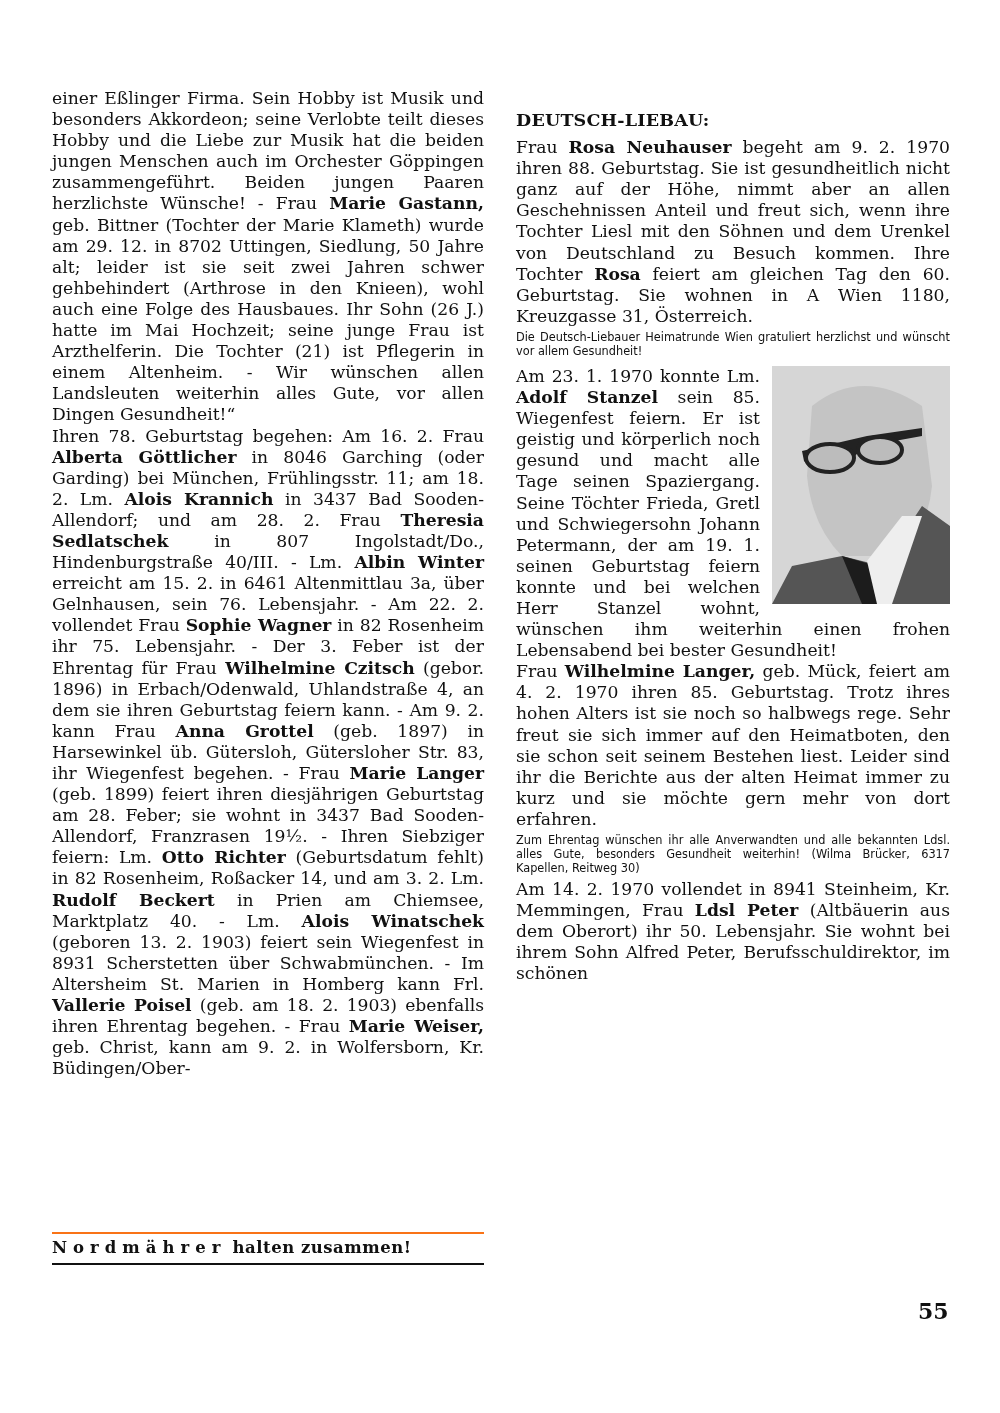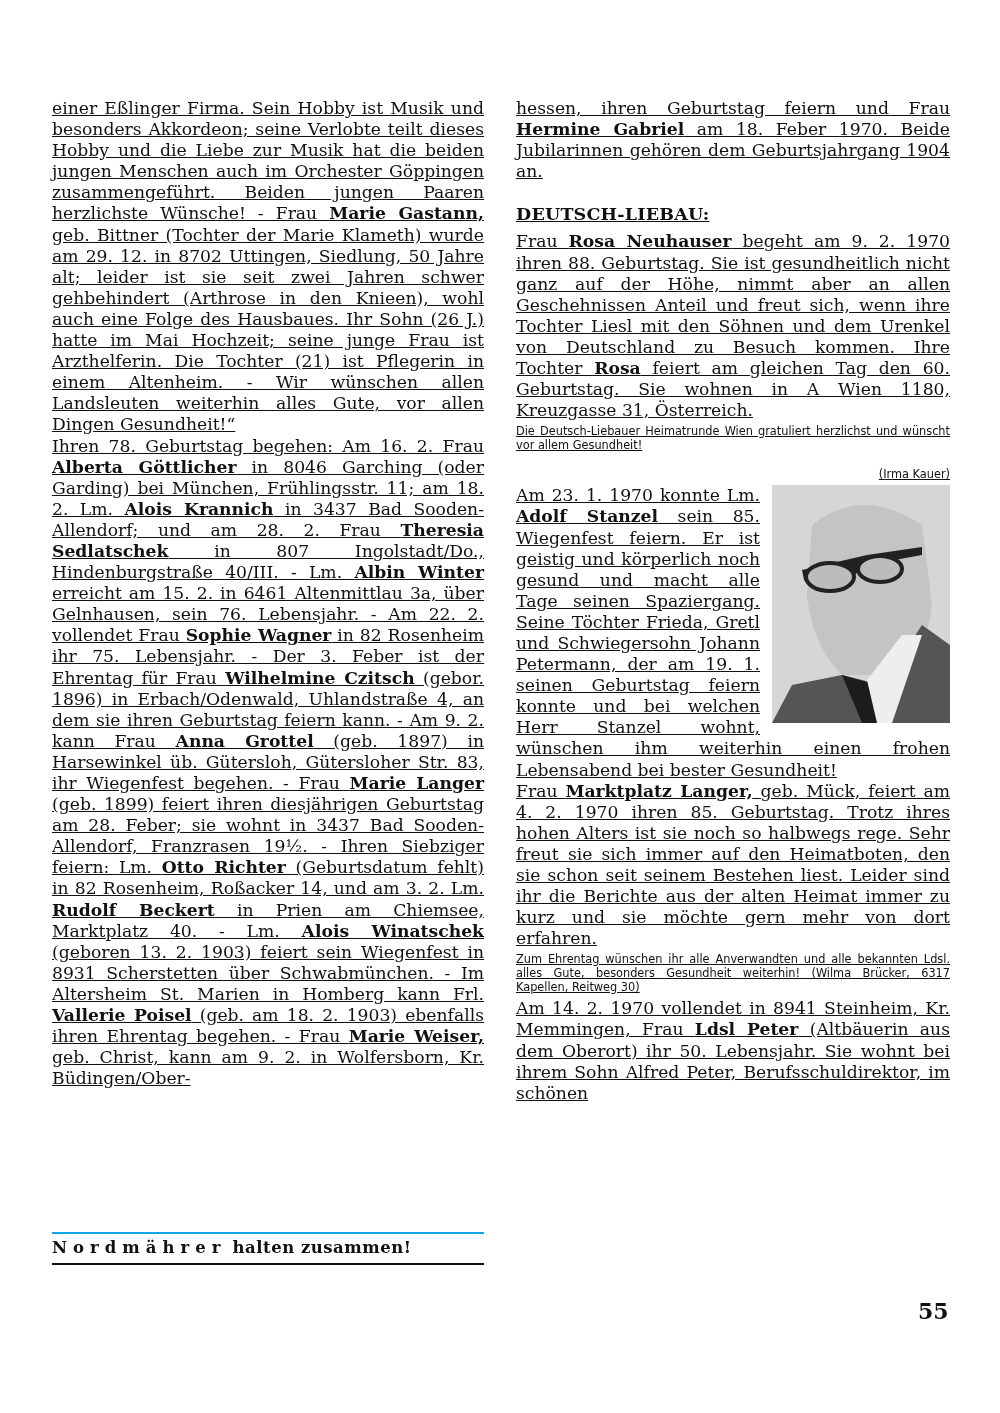--- a/index.html
+++ b/index.html
@@ -1,60 +1,58 @@
 <!DOCTYPE html>
 <html><head>
 <meta charset="utf-8">
 <style>
   html, body { margin: 0; padding: 0; background: #ffffff; }
   body { width: 1000px; height: 1413px; position: relative; overflow: hidden; color: #111; }
-  .col { position: absolute; top: 98px; font-family: "DejaVu Serif", "Liberation Serif", serif; font-size: 17.2px; line-height: 21.1px; text-align: justify; hyphens: manual; text-decoration: underline; }
+  .col { position: absolute; top: 88px; font-family: "DejaVu Serif", "Liberation Serif", serif; font-size: 17.2px; line-height: 21.1px; text-align: justify; hyphens: manual; }
   .col-left { left: 52px; width: 432px; }
   .col-right { left: 516px; width: 434px; }
   .para { margin: 0; }
   .para b, .bold { font-weight: bold; }
   .heading { font-family: "DejaVu Serif", serif; font-weight: bold; font-size: 17.5px; margin: 22px 0 6px 0; letter-spacing: 0.2px; }
   .small { font-family: "DejaVu Sans Condensed", "DejaVu Sans", sans-serif; font-size: 12.6px; line-height: 14px; margin: 3px 0 4px 0; text-align: justify; font-stretch: condensed; }
   .right-sig { text-align: right; }
-  .footer-box { position: absolute; left: 52px; top: 1232px; width: 432px; border-top: 2px solid #0ea5e9; border-bottom: 2px solid #111; padding: 4px 0 6px 0; }
+  .footer-box { position: absolute; left: 52px; top: 1232px; width: 432px; border-top: 2px solid #f97316; border-bottom: 2px solid #111; padding: 4px 0 6px 0; }
   .footer-text { font-family: "DejaVu Serif", serif; font-weight: bold; font-size: 16.5px; letter-spacing: 0.5px; }
   .footer-text .spaced { letter-spacing: 6px; }
   .photo { float: right; width: 178px; height: 238px; margin: 0 0 2px 12px; background: linear-gradient(160deg,#e4e4e4 0%,#cfcfcf 45%,#9a9a9a 100%); position: relative; overflow: hidden; }
   .photo svg { position:absolute; left:0; top:0; width:100%; height:100%; }
   .page-number { position: absolute; left: 918px; top: 1298px; font-family: "DejaVu Serif", serif; font-weight: bold; font-size: 22px; }
 </style>
 </head>
 <body>
 
 <div class="col col-left">
   <p class="para"><span>einer Eßlinger Firma. Sein Hobby ist Musik und besonders Akkordeon; seine Verlobte teilt dieses Hobby und die Liebe zur Musik hat die beiden jungen Menschen auch im Orchester Göppingen zusammengeführt. Beiden jungen Paaren herzlichste Wünsche! - Frau </span><b>Marie Gastann,</b><span> geb. Bittner (Tochter der Marie Klameth) wurde am 29. 12. in 8702 Uttingen, Siedlung, 50 Jahre alt; leider ist sie seit zwei Jahren schwer gehbehindert (Arthrose in den Knieen), wohl auch eine Folge des Hausbaues. Ihr Sohn (26 J.) hatte im Mai Hochzeit; seine junge Frau ist Arzthelferin. Die Tochter (21) ist Pflegerin in einem Altenheim. - Wir wünschen allen Landsleuten weiterhin alles Gute, vor allen Dingen Gesundheit!“</span></p>
   <p class="para"><span>Ihren 78. Geburtstag begehen: Am 16. 2. Frau </span><b>Alberta Göttlicher</b><span> in 8046 Garching (oder Garding) bei München, Frühlingsstr. 11; am 18. 2. Lm. </span><b>Alois Krannich</b><span> in 3437 Bad Sooden-Allendorf; und am 28. 2. Frau </span><b>Theresia Sedlatschek</b><span> in 807 Ingolstadt/Do., Hindenburgstraße 40/III. - Lm. </span><b>Albin Winter</b><span> erreicht am 15. 2. in 6461 Altenmittlau 3a, über Gelnhausen, sein 76. Lebensjahr. - Am 22. 2. vollendet Frau </span><b>Sophie Wagner</b><span> in 82 Rosenheim ihr 75. Lebensjahr. - Der 3. Feber ist der Ehrentag für Frau </span><b>Wilhelmine Czitsch</b><span> (gebor. 1896) in Erbach/Odenwald, Uhlandstraße 4, an dem sie ihren Geburtstag feiern kann. - Am 9. 2. kann Frau </span><b>Anna Grottel</b><span> (geb. 1897) in Harsewinkel üb. Gütersloh, Gütersloher Str. 83, ihr Wiegenfest begehen. - Frau </span><b>Marie Langer</b><span> (geb. 1899) feiert ihren diesjährigen Geburtstag am 28. Feber; sie wohnt in 3437 Bad Sooden-Allendorf, Franzrasen 19½. - Ihren Siebziger feiern: Lm. </span><b>Otto Richter</b><span> (Geburtsdatum fehlt) in 82 Rosenheim, Roßacker 14, und am 3. 2. Lm. </span><b>Rudolf Beckert</b><span> in Prien am Chiemsee, Marktplatz 40. - Lm. </span><b>Alois Winatschek</b><span> (geboren 13. 2. 1903) feiert sein Wiegenfest in 8931 Scherstetten über Schwabmünchen. - Im Altersheim St. Marien in Homberg kann Frl. </span><b>Vallerie Poisel</b><span> (geb. am 18. 2. 1903) ebenfalls ihren Ehrentag begehen. - Frau </span><b>Marie Weiser,</b><span> geb. Christ, kann am 9. 2. in Wolfersborn, Kr. Büdingen/Ober-</span></p>
 </div>
 
 <div class="footer-box">
   <span class="footer-text"><span class="spaced">Nordmährer</span><span> halten zusammen!</span></span>
 </div>
 
 <div class="col col-right">
-  <p class="para"><span>hessen, ihren Geburtstag feiern und Frau </span><b>Hermine Gabriel</b><span> am 18. Feber 1970. Beide Jubilarinnen gehören dem Geburtsjahrgang 1904 an.</span></p>
   <div class="heading" style="">DEUTSCH-LIEBAU:</div>
   <p class="para"><span>Frau </span><b>Rosa Neuhauser</b><span> begeht am 9. 2. 1970 ihren 88. Geburtstag. Sie ist gesundheitlich nicht ganz auf der Höhe, nimmt aber an allen Geschehnissen Anteil und freut sich, wenn ihre Tochter Liesl mit den Söhnen und dem Urenkel von Deutschland zu Besuch kommen. Ihre Tochter </span><b>Rosa</b><span> feiert am gleichen Tag den 60. Geburtstag. Sie wohnen in A Wien 1180, Kreuzgasse 31, Österreich.</span></p>
-  <p class="small" style="margin-bottom:15px">Die Deutsch-Liebauer Heimatrunde Wien gratuliert herzlichst und wünscht vor allem Gesundheit!</p>
-  <div class="small right-sig" style="margin-top:0">(Irma Kauer)</div>
+  <p class="small" style="margin-bottom:8px">Die Deutsch-Liebauer Heimatrunde Wien gratuliert herzlichst und wünscht vor allem Gesundheit!</p>
   <div class="photo" title="Portrait photo of Adolf Stanzel">
     <svg viewBox="0 0 178 238">
       <rect x="0" y="0" width="178" height="238" fill="#d6d6d6"></rect>
       <path d="M40 40 Q90 0 150 40 L160 120 Q155 170 120 190 L70 190 Q40 160 35 110 Z" fill="#c4c4c4"></path>
       <path d="M30 85 L95 70 L150 62 L150 70 L95 80 L70 100 Q45 110 32 95 Z" fill="#222"></path>
       <ellipse cx="58" cy="92" rx="24" ry="14" fill="#bcbcbc" stroke="#222" stroke-width="4"></ellipse>
       <ellipse cx="108" cy="84" rx="22" ry="13" fill="#bcbcbc" stroke="#222" stroke-width="4"></ellipse>
       <path d="M0 238 L20 200 L70 190 L110 200 L150 140 L178 160 L178 238 Z" fill="#555"></path>
       <path d="M70 190 L90 238 L110 238 L105 200 Z" fill="#1c1c1c"></path>
       <path d="M95 195 L130 150 L150 150 L120 238 L105 238 Z" fill="#eee"></path>
     </svg>
   </div>
   <p class="para"><span>Am 23. 1. 1970 konnte Lm. </span><b>Adolf Stanzel</b><span> sein 85. Wiegenfest feiern. Er ist geistig und körperlich noch gesund und macht alle Tage seinen Spaziergang. Seine Töchter Frieda, Gretl und Schwiegersohn Johann Petermann, der am 19. 1. seinen Geburtstag feiern konnte und bei welchen Herr Stanzel wohnt, wünschen ihm weiterhin einen frohen Lebensabend bei bester Gesundheit!</span></p>
-  <p class="para"><span>Frau </span><b>Marktplatz Langer,</b><span> geb. Mück, feiert am 4. 2. 1970 ihren 85. Geburtstag. Trotz ihres hohen Alters ist sie noch so halbwegs rege. Sehr freut sie sich immer auf den Heimatboten, den sie schon seit seinem Bestehen liest. Leider sind ihr die Berichte aus der alten Heimat immer zu kurz und sie möchte gern mehr von dort erfahren.</span></p>
+  <p class="para"><span>Frau </span><b>Wilhelmine Langer,</b><span> geb. Mück, feiert am 4. 2. 1970 ihren 85. Geburtstag. Trotz ihres hohen Alters ist sie noch so halbwegs rege. Sehr freut sie sich immer auf den Heimatboten, den sie schon seit seinem Bestehen liest. Leider sind ihr die Berichte aus der alten Heimat immer zu kurz und sie möchte gern mehr von dort erfahren.</span></p>
   <p class="small">Zum Ehrentag wünschen ihr alle Anverwandten und alle bekannten Ldsl. alles Gute, besonders Gesundheit weiterhin! (Wilma Brücker, 6317 Kapellen, Reitweg 30)</p>
   <p class="para"><span>Am 14. 2. 1970 vollendet in 8941 Steinheim, Kr. Memmingen, Frau </span><b>Ldsl Peter</b><span> (Altbäuerin aus dem Oberort) ihr 50. Lebensjahr. Sie wohnt bei ihrem Sohn Alfred Peter, Berufsschuldirektor, im schönen</span></p>
 </div>
 
 <div class="page-number">55</div>
 
 </body></html>

